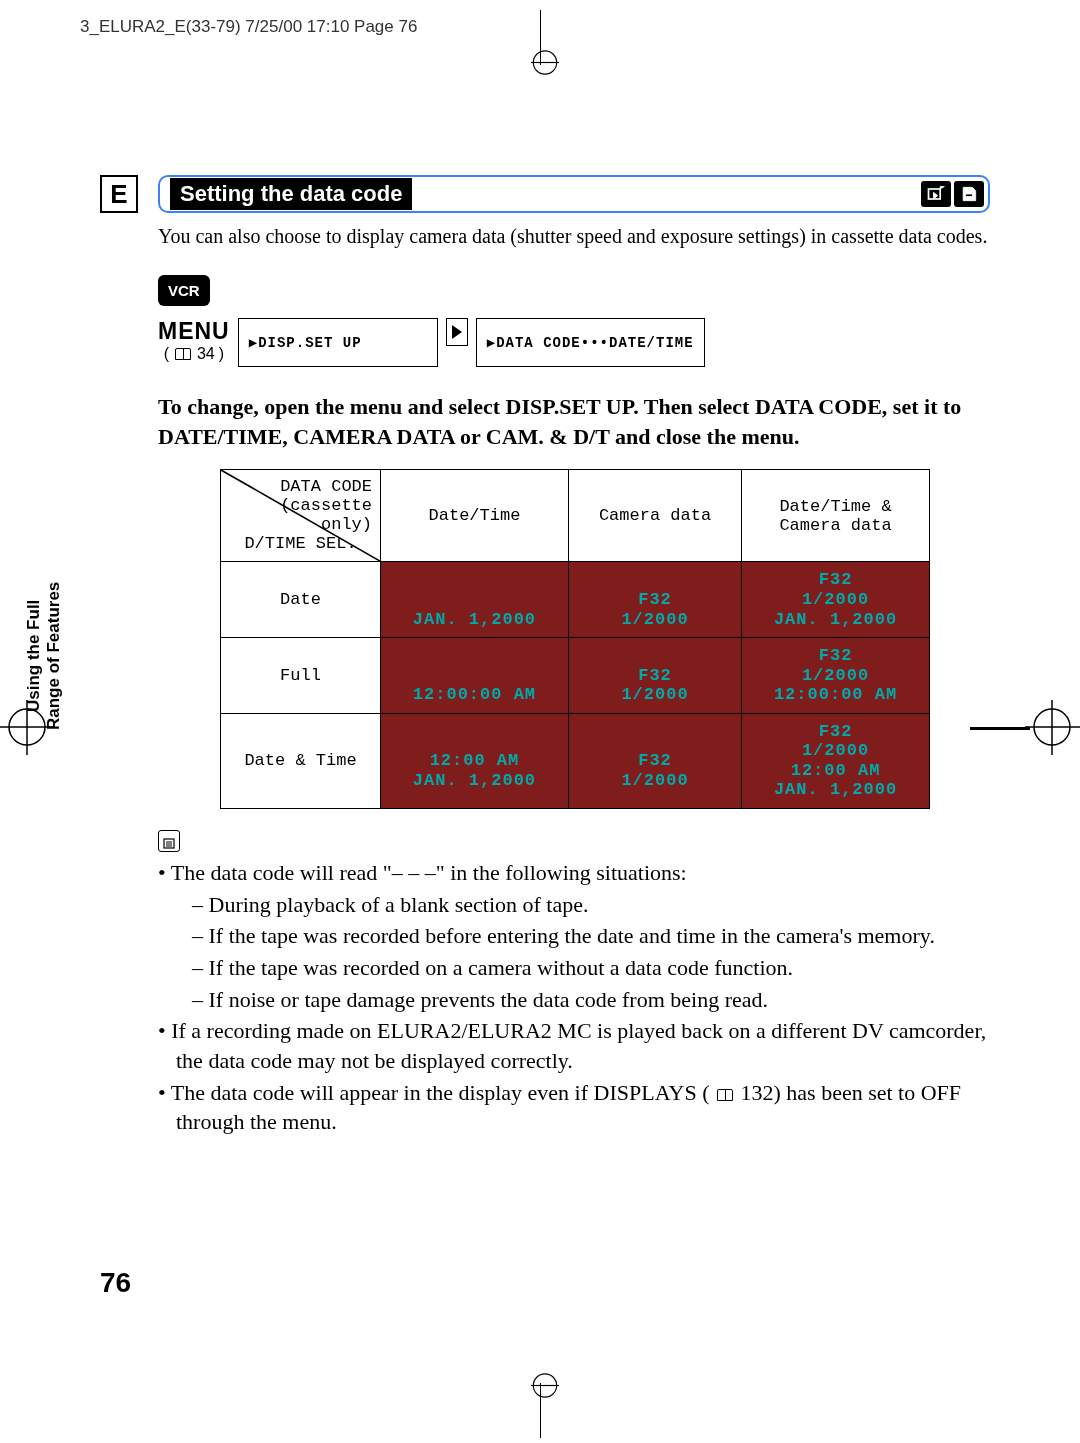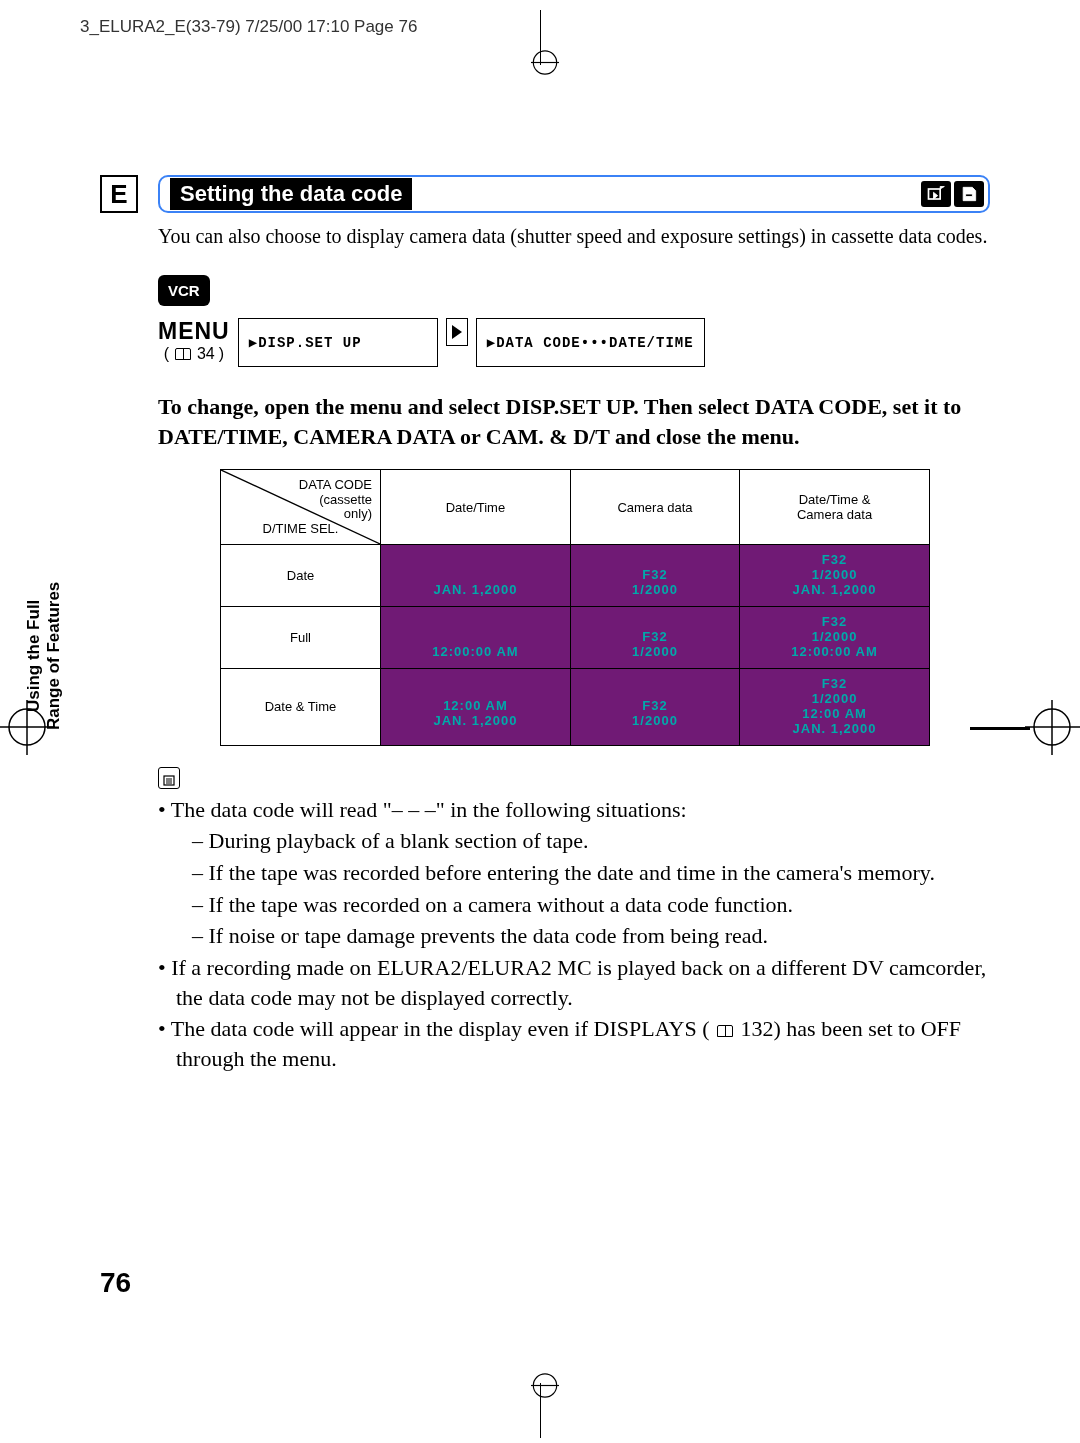--- a/index.html
+++ b/index.html
@@ -124,34 +124,34 @@
     margin-bottom: 10px;
   }
   .combo-table {
     margin-left: 120px;
     border-collapse: collapse;
     width: 710px;
   }
   .combo-table td, .combo-table th {
     border: 1px solid #000;
     text-align: center;
-    font-family: Liberation Sans, sans-serif;
-    font-size: 13px;
+    font-family: Liberation Mono, monospace;
+    font-size: 17px;
     padding: 8px;
     height: 56px;
     vertical-align: middle;
   }
   .combo-table th { font-weight: normal; }
   .corner-cell { position: relative; font-size: 13px; padding: 3px 5px; }
   .corner-cell .top { text-align: right; line-height: 1.1; }
   .corner-cell .bot { text-align: center; }
   .corner-cell svg { position: absolute; top:0; left:0; width:100%; height:100%; pointer-events:none;}
   .combo-table td.cell-rowhead { width: 160px; }
   .data-cell {
-    background: #701a75;
+    background: #7f1d1d;
     font-family: 'Courier New', monospace;
     font-weight: bold;
     font-size: 13px;
     color: #0aa;
     text-align: left;
     padding: 3px 8px;
     white-space: pre;
     letter-spacing: 1px;
     line-height: 1.15;
   }

